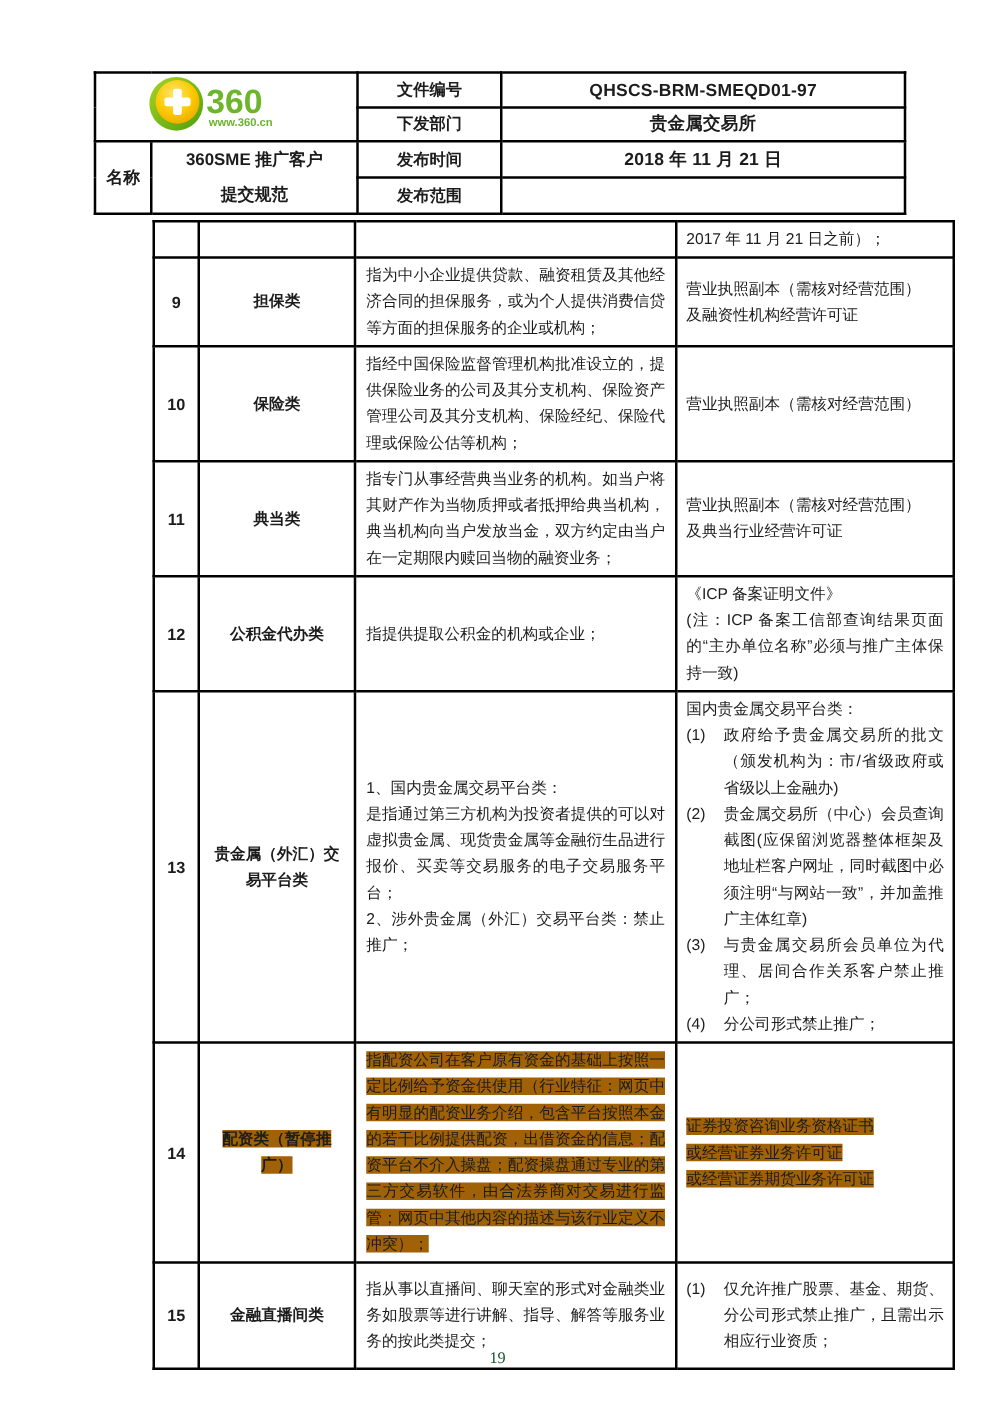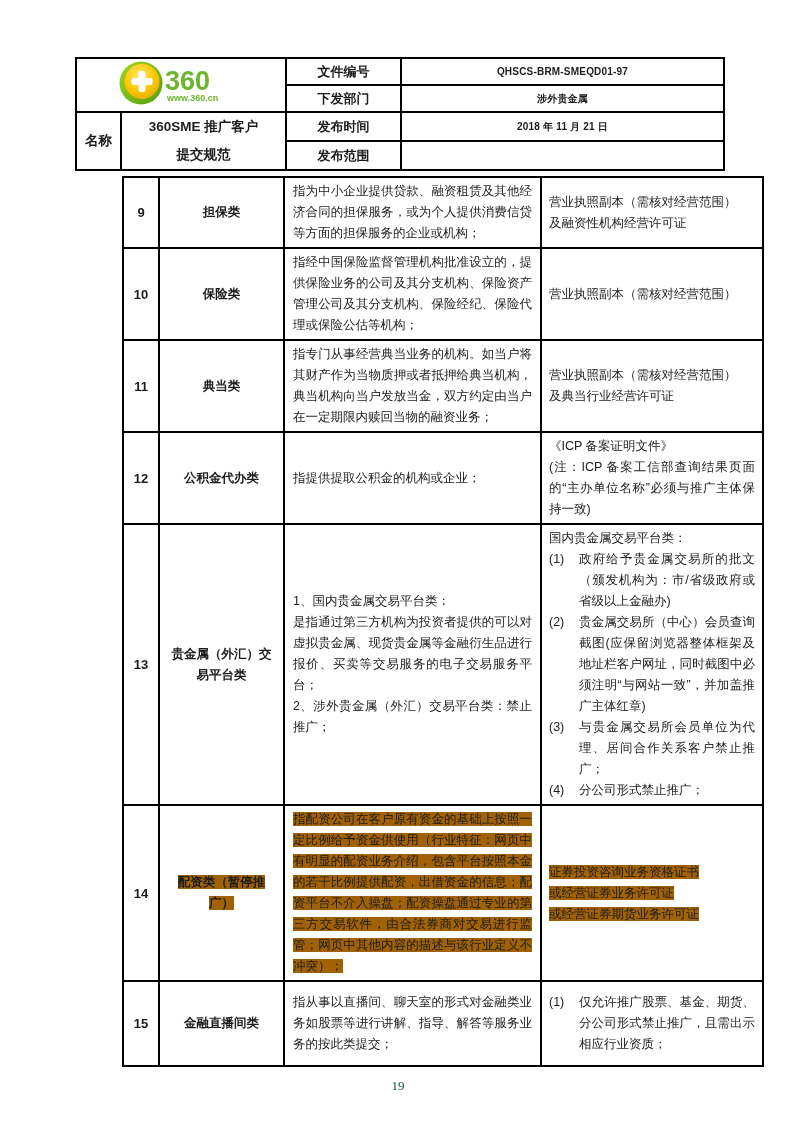--- a/index.html
+++ b/index.html
@@ -12,21 +12,21 @@
   }
 
   
   table.hdr {
     position: absolute; left: 75px; top: 57px;
     width: 648px; height: 105px;
     border-collapse: collapse; table-layout: fixed;
   }
   table.hdr td { border: 2px solid #000; vertical-align: middle; overflow: hidden; }
   table.hdr .lbl  { text-align: center; font-weight: bold; font-size: 13px; }
-  table.hdr .val  { text-align: center; font-weight: bold; font-size: 10px; letter-spacing: .2px; }
+  table.hdr .val  { text-align: center; font-weight: bold; font-size: 14px; letter-spacing: .2px; }
   td.logo-cell { text-align: center; padding-left: 32px; }
   td.name-lbl  { font-size: 13.5px; font-weight: bold; text-align: center; border-radius: 9px; }
   td.name-val  { text-align: center; font-weight: bold; font-size: 13.5px; line-height: 28px; }
 
   
   table.rules {
     position: absolute; left: 122px; top: 176px;
     width: 640px;
     border-collapse: collapse; table-layout: fixed;
     font-size: 12.5px; line-height: 21px;
@@ -87,21 +87,21 @@
           <text x="47" y="31" font-size="27" font-weight="bold" fill="#6cb52d" font-family="Liberation Sans, sans-serif">360</text>
           <text x="49" y="42" font-size="9" font-weight="bold" fill="#6cb52d" font-family="Liberation Sans, sans-serif">www.360.cn</text>
         </svg>
       </span>
     </td>
     <td class="lbl">文件编号</td>
     <td class="val">QHSCS-BRM-SMEQD01-97</td>
   </tr>
   <tr style="height:26px">
     <td class="lbl">下发部门</td>
-    <td class="val">涉外贵金属</td>
+    <td class="val">贵金属交易所</td>
   </tr>
   <tr style="height:26px">
     <td rowspan="2" class="name-lbl">名称</td>
     <td rowspan="2" class="name-val">
       <div>360SME 推广客户</div>
       <div>提交规范</div>
     </td>
     <td class="lbl">发布时间</td>
     <td class="val">2018 年 11 月 21 日</td>
   </tr>
@@ -114,20 +114,26 @@
 
 <table class="rules">
   <colgroup>
       <col style="width:36px">
       <col style="width:125px">
       <col style="width:257px">
       <col style="width:222px">
     </colgroup>
 
   <tbody>
+      <tr style="height:28px">
+    <td class="c-num"></td>
+    <td class="c-cat"></td>
+    <td class="c-desc"></td>
+    <td class="c-req">2017 年 11 月 21 日之前）；</td>
+  </tr>
 
   <tr style="height:63px">
     <td class="c-num">9</td>
     <td class="c-cat">担保类</td>
     <td class="c-desc">指为中小企业提供贷款、融资租赁及其他经济合同的担保服务，或为个人提供消费信贷等方面的担保服务的企业或机构；</td>
     <td class="c-req">
       <div>营业执照副本（需核对经营范围）</div>
       <div>及融资性机构经营许可证</div>
     </td>
   </tr>

